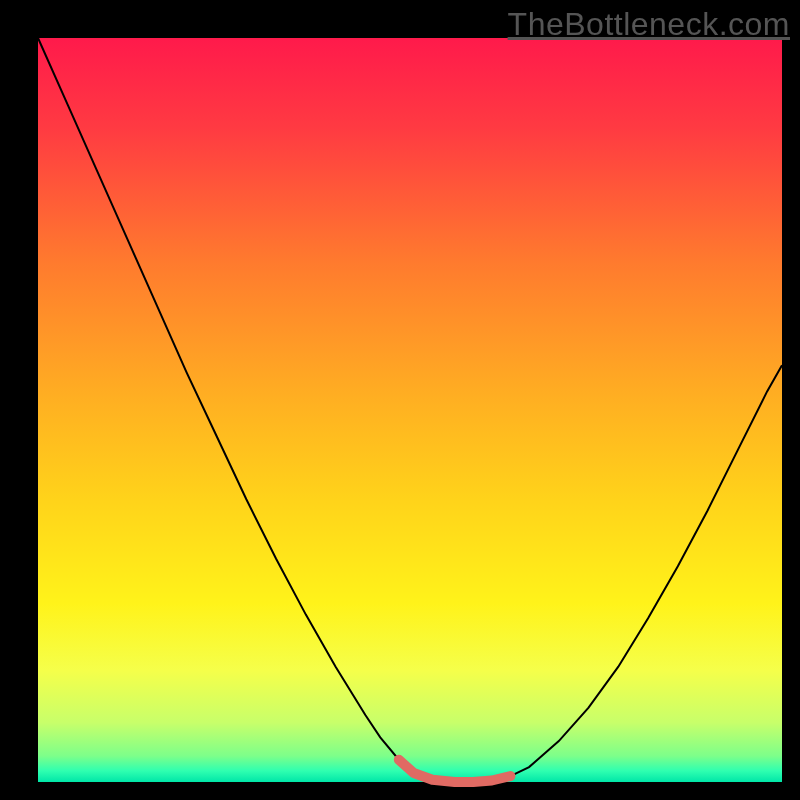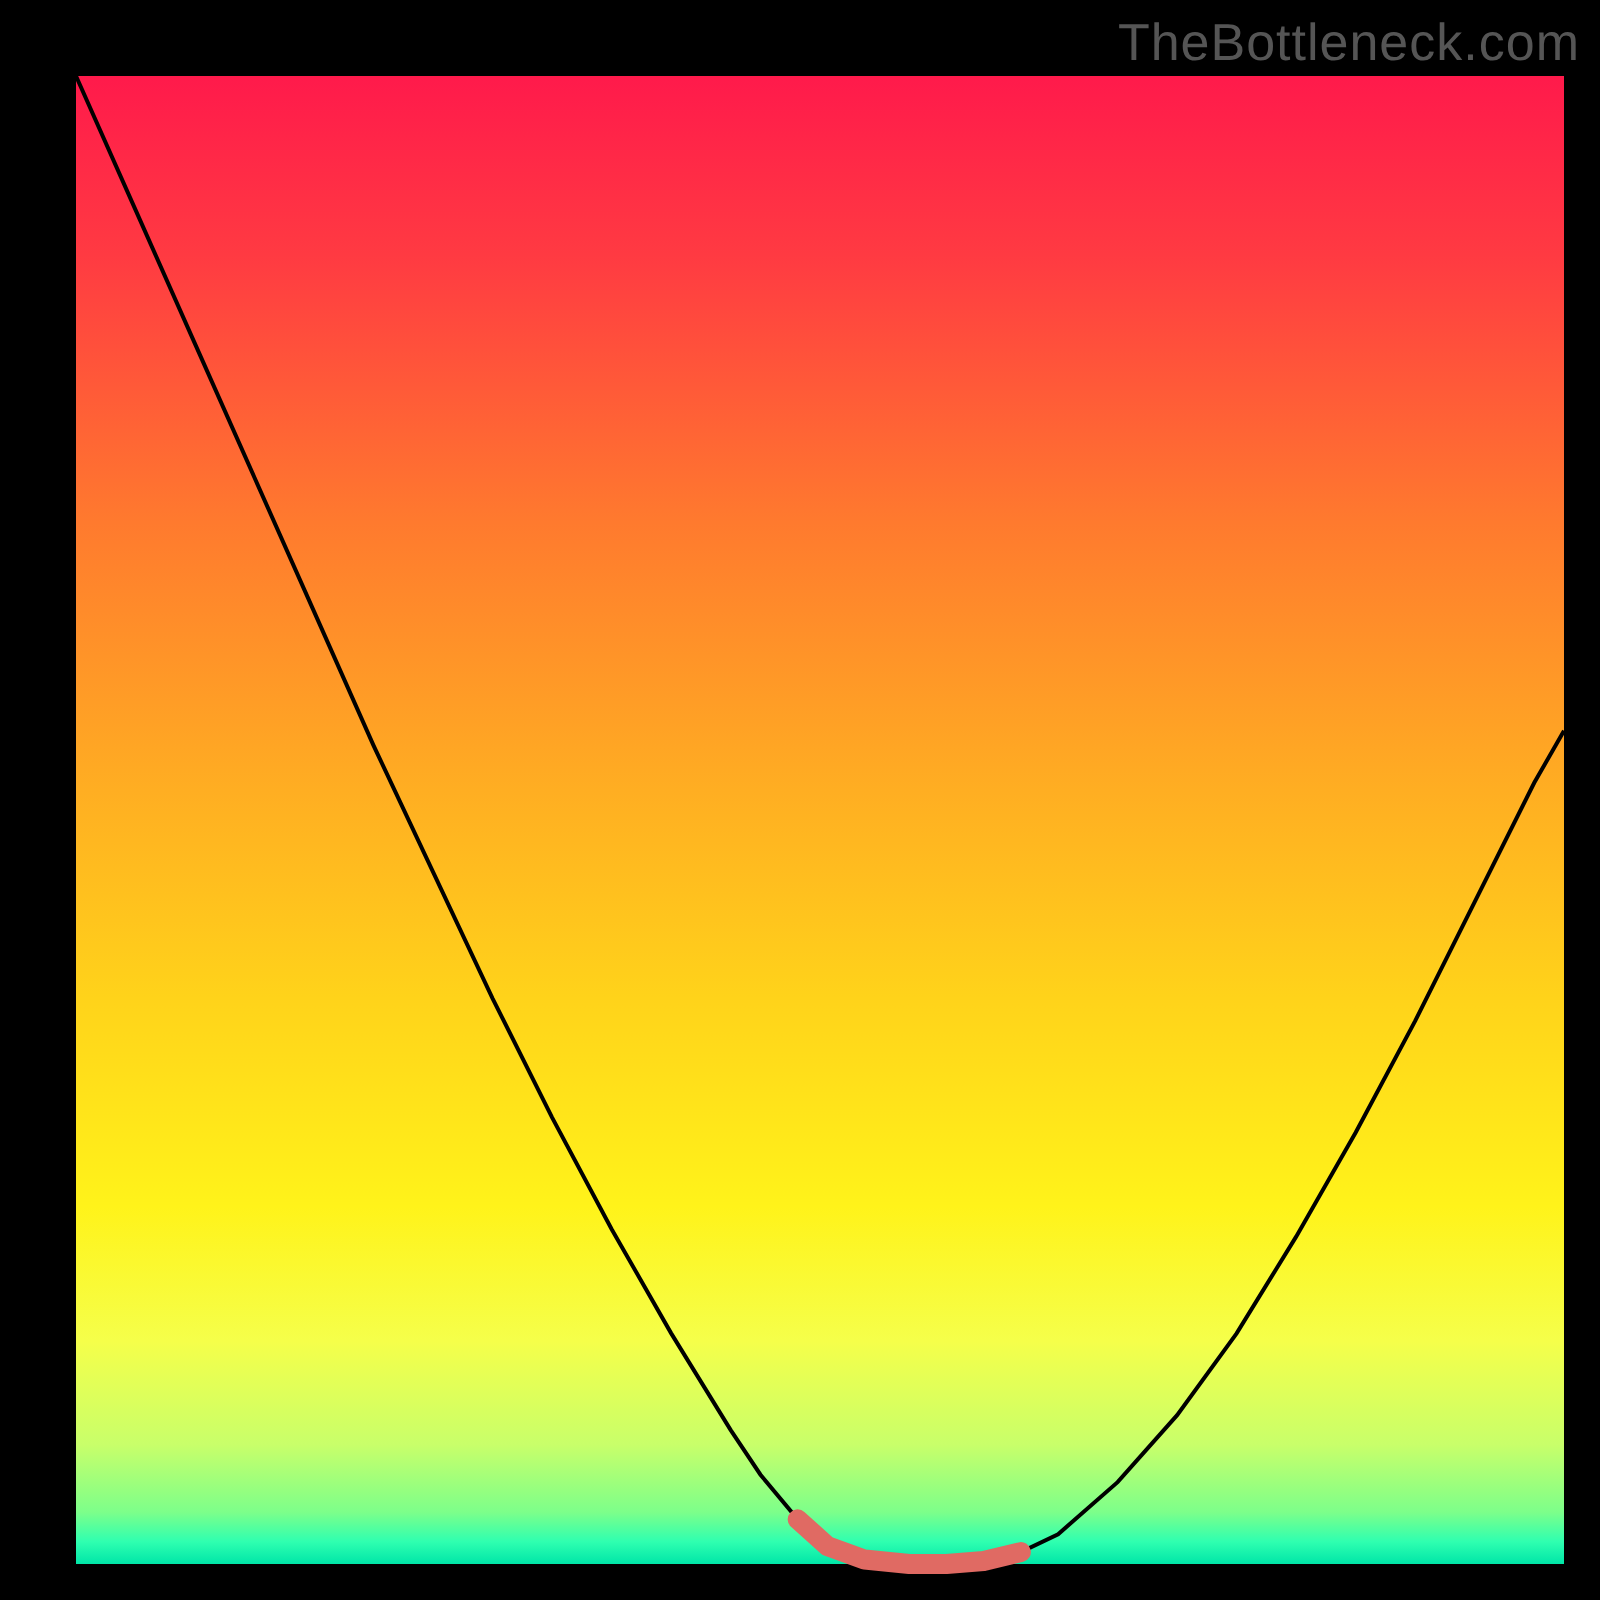--- a/index.html
+++ b/index.html
@@ -15,25 +15,26 @@
     position: relative;
     width: 800px;
     height: 800px;
     background: #000;
   }
   .watermark {
     position: absolute;
     top: 6px;
     right: 10px;
     color: #555;
-    font-size: 26px;
+    font-size: 32px;
     letter-spacing: 0.5px;
     font-weight: 400;
     z-index: 20;
     user-select: none;
+    text-decoration: underline;
   }
   svg {
     position: absolute;
     top: 0;
     left: 0;
   }
 </style>
 </head>
 <body>
 

